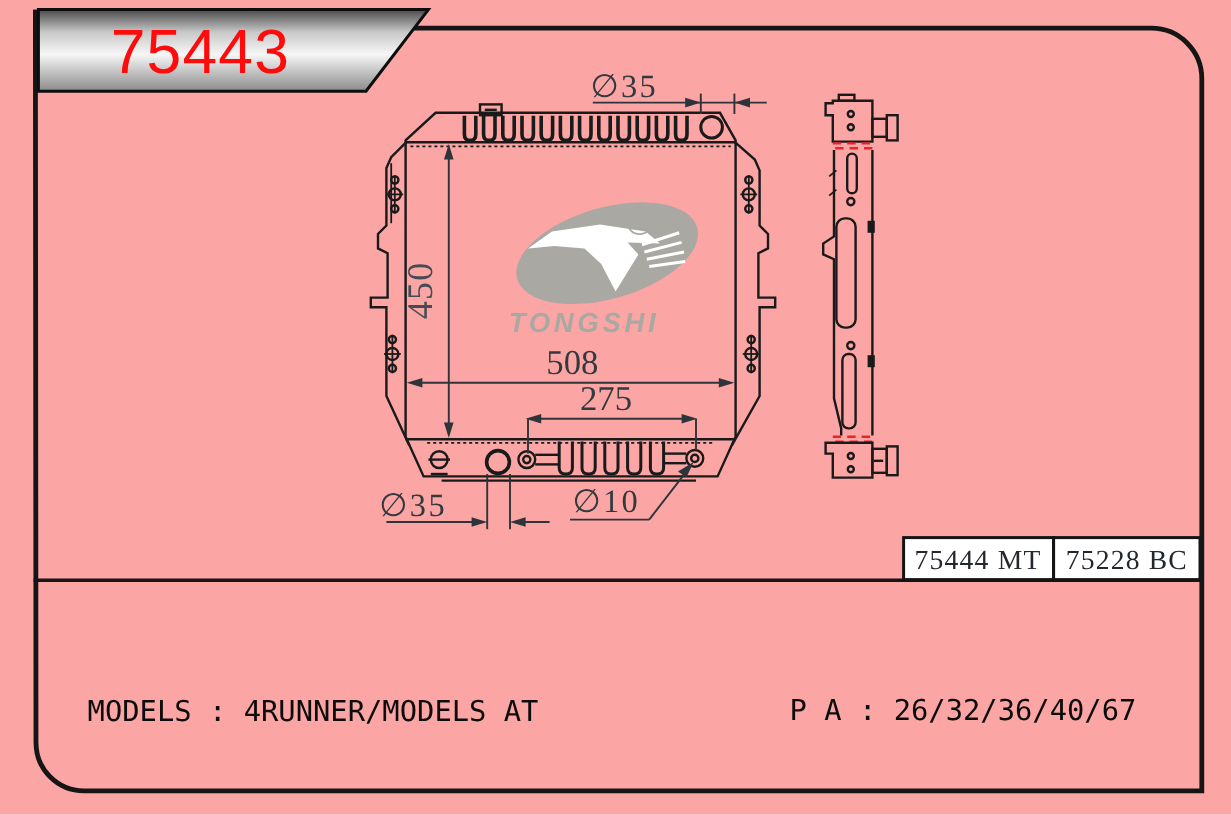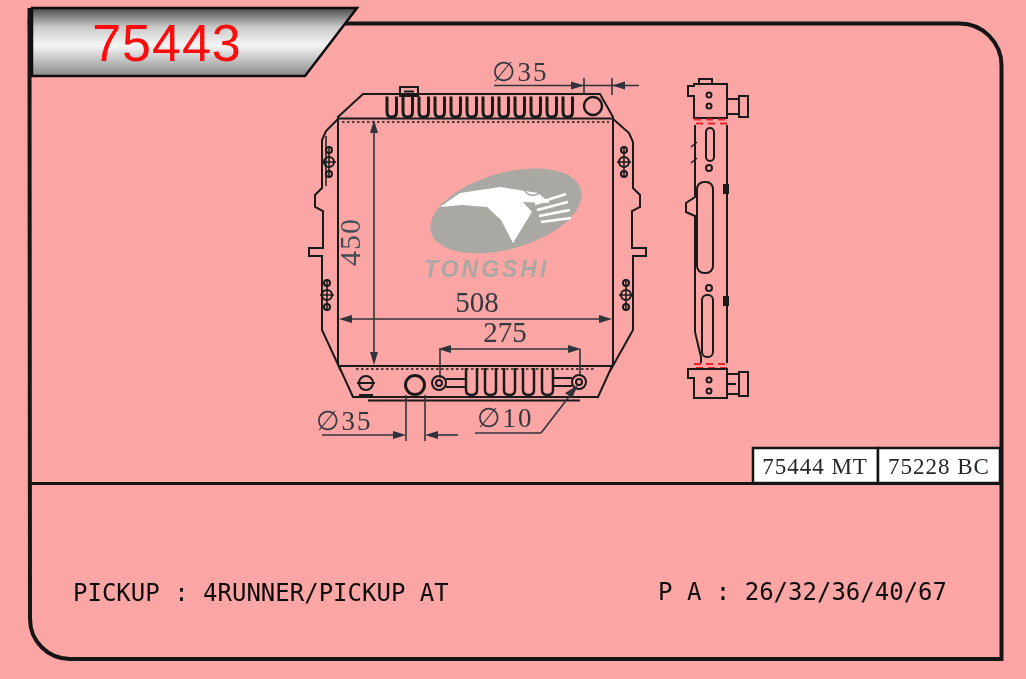--- a/index.html
+++ b/index.html
@@ -235,21 +235,21 @@
 
   <g font-family="Liberation Serif, DejaVu Serif, serif">
     <rect x="753" y="448" width="125" height="35" fill="#ffffff" stroke="#151515" stroke-width="2.5"></rect>
     <rect x="878" y="448" width="122" height="35" fill="#ffffff" stroke="#151515" stroke-width="2.5"></rect>
     <text x="815" y="474" text-anchor="middle" font-size="23" fill="#23282e" letter-spacing="1">75444 MT</text>
     <text x="939" y="474" text-anchor="middle" font-size="23" fill="#23282e" letter-spacing="1">75228 BC</text>
   </g>
 </svg>
 
   <div class="specs specs-left">
-    <div>PICKUP : 4RUNNER/PICKUP AT</div>
+    <div>MODELS : 4RUNNER/MODELS AT</div>
     <div>CORE SIZE : 450×508</div>
     
     
   </div>
   <div class="specs specs-right">
     <div>P A : 26/32/36/40/67</div>
     <div>DPI :</div>
     
     
   </div>

